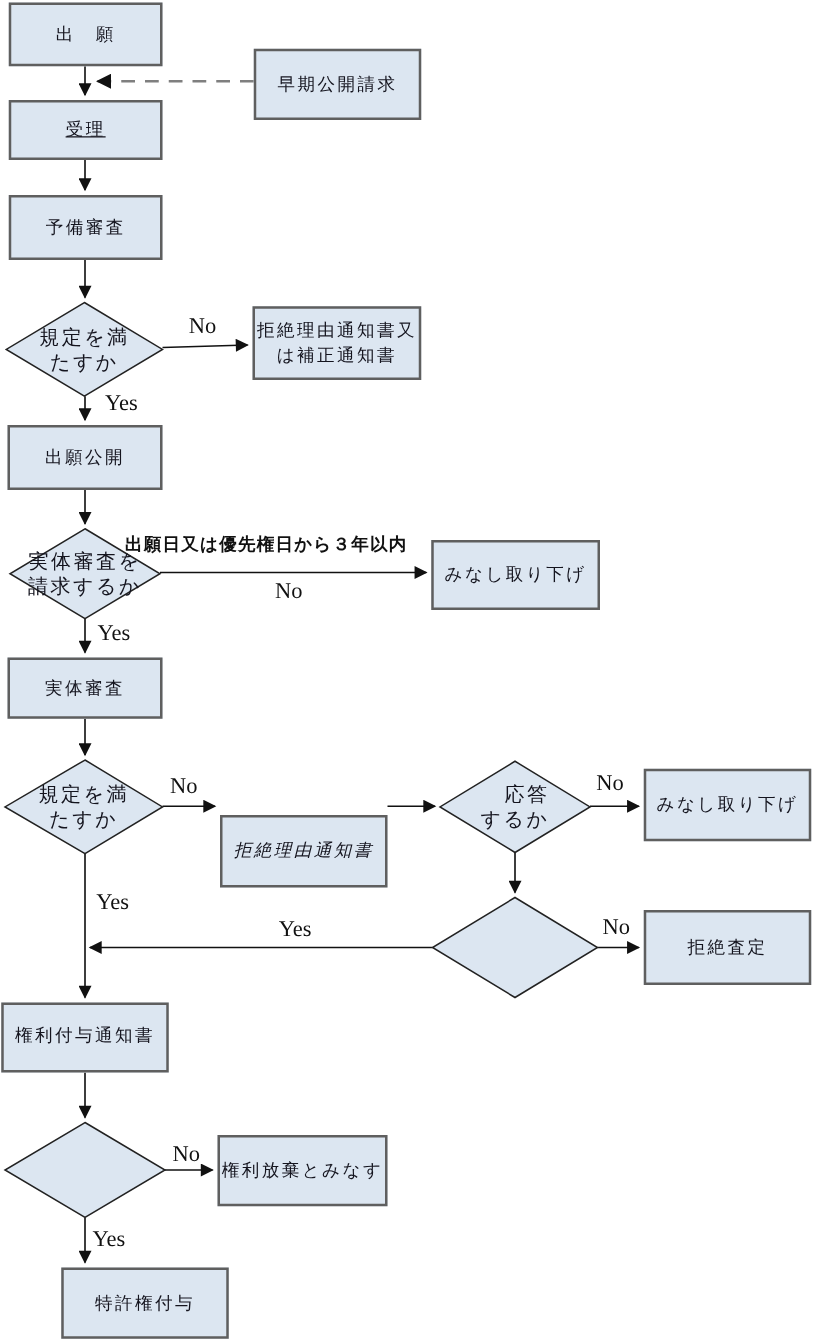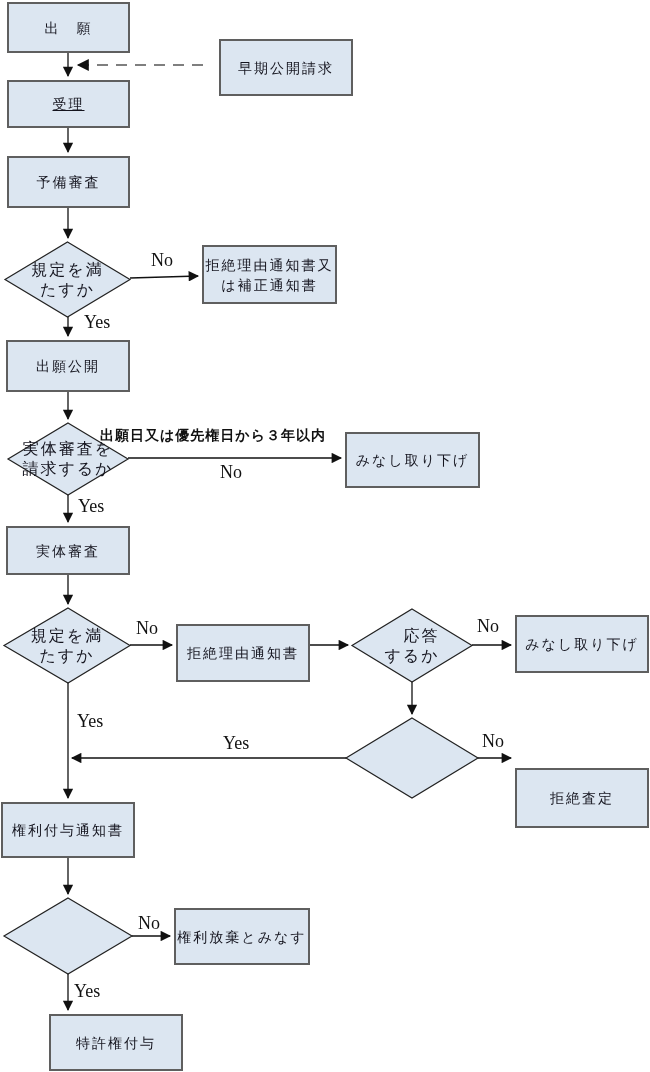--- a/index.html
+++ b/index.html
@@ -57,32 +57,32 @@
 
   <polygon class="diamond" points="67.5,242 130,279.5 67.5,317 5,279.5"></polygon>
   <polygon class="diamond" points="68,423 128,459 68,495 8,459"></polygon>
   <polygon class="diamond" points="68,608 130,645.5 68,683 4,645.5"></polygon>
   <polygon class="diamond" points="412,609 472,645.5 412,682 352,645.5"></polygon>
   <polygon class="diamond" points="412,718 478,758 412,798 346,758"></polygon>
   <polygon class="diamond" points="68,898 132,936 68,974 4,936"></polygon>
 </svg>
 
 <div class="node" style="left:7px;top:2px;width:123px;height:51px;">出　願</div>
-<div class="node" style="left:203px;top:39px;width:134px;height:57px;margin-left:16px;">早期公開請求</div>
+<div class="node" style="left:203px;top:39px;width:134px;height:57px;">早期公開請求</div>
 <div class="node" style="left:7px;top:80px;width:123px;height:48px;text-decoration:underline;">受理</div>
 <div class="node" style="left:7px;top:156px;width:123px;height:52px;">予備審査</div>
 <div class="node" style="left:202px;top:245px;width:135px;height:59px;">拒絶理由通知書又
 は補正通知書</div>
 <div class="node" style="left:6px;top:340px;width:124px;height:52px;">出願公開</div>
 <div class="node" style="left:345px;top:432px;width:135px;height:56px;">みなし取り下げ</div>
 <div class="node" style="left:6px;top:526px;width:124px;height:49px;text-align:center;">実体審査</div>
-<div class="node" style="left:176px;top:624px;width:134px;height:58px;">拒絶理由通知書</div>
+<div class="node" style="left:176px;top:652px;width:134px;height:58px;font-style:italic;">拒絶理由通知書</div>
 <div class="node" style="left:515px;top:615px;width:134px;height:58px;">みなし取り下げ</div>
-<div class="node" style="left:515px;top:728px;width:134px;height:60px;margin-top:40px;">拒絶査定</div>
-<div class="node" style="left:1px;top:802px;width:134px;height:56px;">権利付与通知書</div>
+<div class="node" style="left:515px;top:728px;width:134px;height:60px;">拒絶査定</div>
+<div class="node" style="left:1px;top:802px;width:134px;height:56px;font-family:Liberation Serif, serif;">権利付与通知書</div>
 <div class="node" style="left:174px;top:908px;width:136px;height:57px;">権利放棄とみなす</div>
 <div class="node" style="left:1px;top:1014px;width:134px;height:57px;margin-left:48px;">特許権付与</div>
 
 <div class="dlabel" style="left:5px;top:242px;width:125px;height:75px;">規定を満
 たすか</div>
 <div class="dlabel" style="left:8px;top:423px;width:120px;height:72px;">実体審査を
 請求するか</div>
 <div class="dlabel" style="left:4px;top:608px;width:126px;height:75px;">規定を満
 たすか</div>
 <div class="dlabel" style="left:352px;top:609px;width:120px;height:73px;text-align:right;">応答

